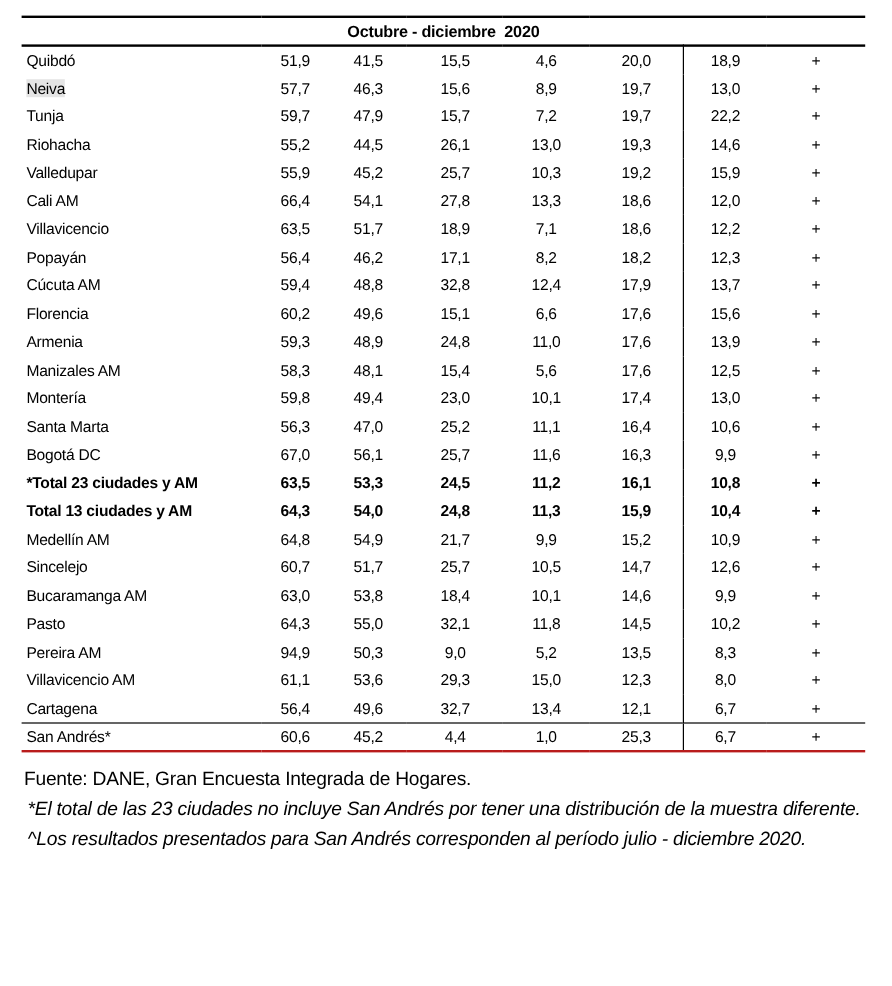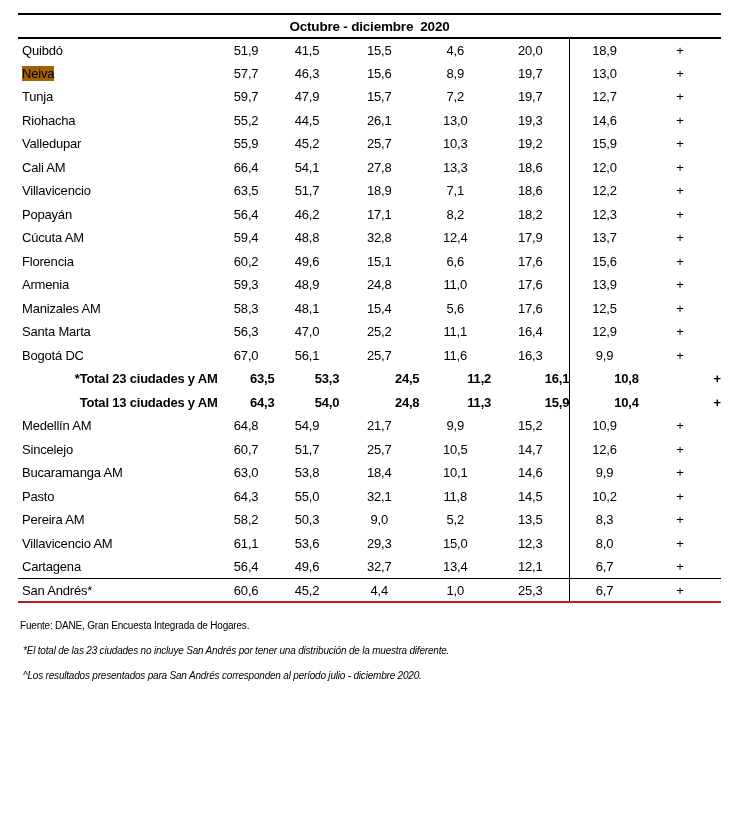--- a/index.html
+++ b/index.html
@@ -54,31 +54,31 @@
     font-size: 13px;
     text-align: center;
   }
   tbody td.name {
     text-align: left;
     padding-left: 4px;
     white-space: nowrap;
     overflow: hidden;
   }
   .vline { border-right: 1.5px solid #000; }
-  tr.bold td { font-weight: bold; text-align: right; }
+  tr.bold td { font-weight: bold; }
   tr.sep td { border-top: 1.5px solid #000; border-bottom: 2px solid #b91c1c; }
-  span.hl { background: #a16207; }
+  span.hl { background: #e5e5e5; }
   
   .footnotes { margin-top: 10px; }
   .footnotes p {
     margin: 0;
     padding: 0 0 0 2px;
     height: 25px;
     line-height: 25px;
-    font-size: 10px;
+    font-size: 16px;
     letter-spacing: -0.2px;
     white-space: nowrap;
   }
   .footnotes p.indent { padding-left: 5px; font-style: italic; }
 </style>
 </head>
 <body>
 
 <div class="page">
 
@@ -119,21 +119,21 @@
           <td>13,0</td>
           <td>+</td>
         </tr>
         <tr>
           <td class="name"><span>Tunja</span></td>
           <td>59,7</td>
           <td>47,9</td>
           <td>15,7</td>
           <td>7,2</td>
           <td class="vline">19,7</td>
-          <td>12,7</td>
+          <td>22,2</td>
           <td>+</td>
         </tr>
         <tr>
           <td class="name"><span>Riohacha</span></td>
           <td>55,2</td>
           <td>44,5</td>
           <td>26,1</td>
           <td>13,0</td>
           <td class="vline">19,3</td>
           <td>14,6</td>
@@ -213,27 +213,37 @@
           <td class="name"><span>Manizales AM</span></td>
           <td>58,3</td>
           <td>48,1</td>
           <td>15,4</td>
           <td>5,6</td>
           <td class="vline">17,6</td>
           <td>12,5</td>
           <td>+</td>
         </tr>
         <tr>
+          <td class="name"><span>Montería</span></td>
+          <td>59,8</td>
+          <td>49,4</td>
+          <td>23,0</td>
+          <td>10,1</td>
+          <td class="vline">17,4</td>
+          <td>13,0</td>
+          <td>+</td>
+        </tr>
+        <tr>
           <td class="name"><span>Santa Marta</span></td>
           <td>56,3</td>
           <td>47,0</td>
           <td>25,2</td>
           <td>11,1</td>
           <td class="vline">16,4</td>
-          <td>12,9</td>
+          <td>10,6</td>
           <td>+</td>
         </tr>
         <tr>
           <td class="name"><span>Bogotá DC</span></td>
           <td>67,0</td>
           <td>56,1</td>
           <td>25,7</td>
           <td>11,6</td>
           <td class="vline">16,3</td>
           <td>9,9</td>
@@ -294,21 +304,21 @@
           <td>64,3</td>
           <td>55,0</td>
           <td>32,1</td>
           <td>11,8</td>
           <td class="vline">14,5</td>
           <td>10,2</td>
           <td>+</td>
         </tr>
         <tr>
           <td class="name"><span>Pereira AM</span></td>
-          <td>58,2</td>
+          <td>94,9</td>
           <td>50,3</td>
           <td>9,0</td>
           <td>5,2</td>
           <td class="vline">13,5</td>
           <td>8,3</td>
           <td>+</td>
         </tr>
         <tr>
           <td class="name"><span>Villavicencio AM</span></td>
           <td>61,1</td>

